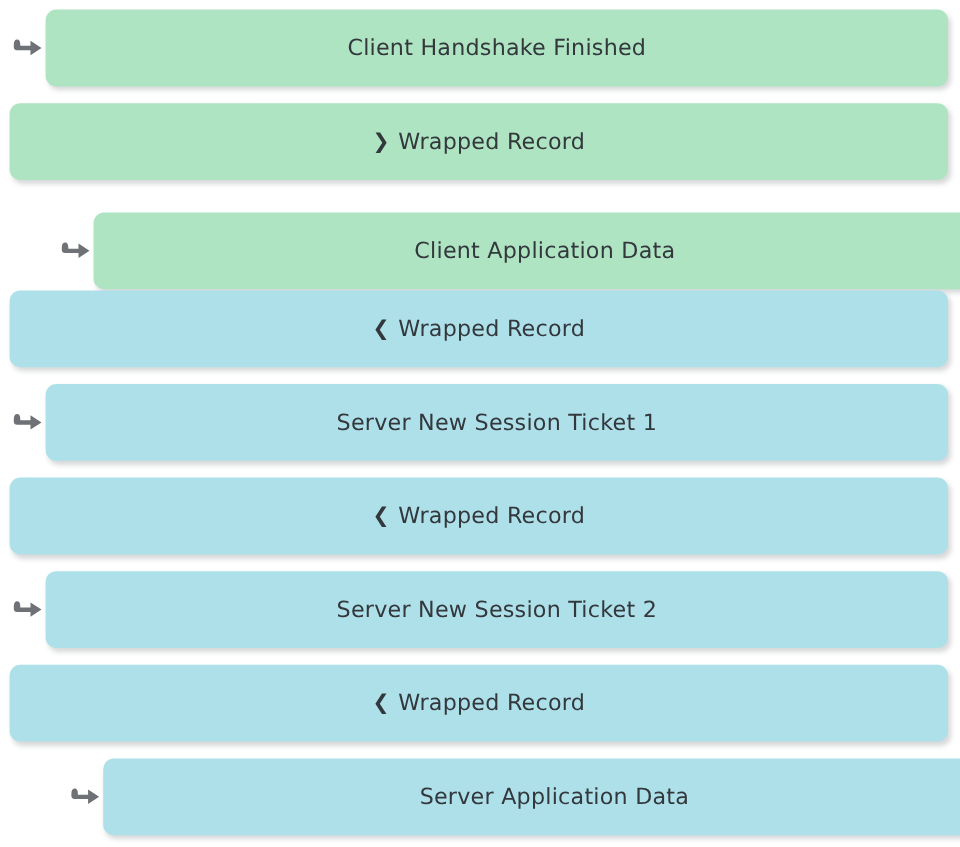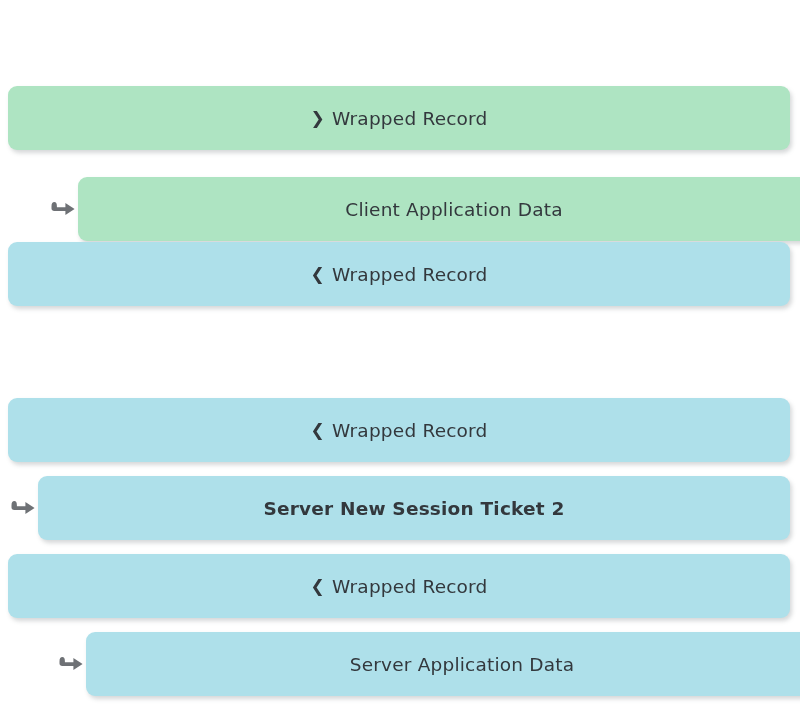--- a/index.html
+++ b/index.html
@@ -89,20 +89,32 @@
   }
 
   .box-label {
     display: inline-block;
   }
 </style>
 </head>
 <body>
 
 <div id="flow">
+    <div class="flow-row" style="top: 8px;">
+      <span class="arrow-icon">
+        <svg width="26" height="18" viewBox="0 0 26 18" aria-hidden="true">
+          <path d="M1.5 6.2 C1.5 3.4 2.6 2.0 4.3 2.0 C6.0 2.0 6.9 3.4 6.9 6.2 L6.9 7.2 L15.4 7.2 L15.4 3.0 L24.6 9.0 L15.4 15.0 L15.4 10.9 L4.2 10.9 C2.6 10.9 1.5 9.9 1.5 8.4 Z" fill="#6e7175"></path>
+        </svg>
+      </span>
+      <div class="flow-box green indented">
+        <div class="box-content">
+          <span class="box-label">Client Handshake Finished</span>
+        </div>
+      </div>
+    </div>
     <div class="flow-row" style="top: 86px;">
       <div class="flow-box green full">
         <div class="box-content">
           <span class="chevron">❯</span>
           <span class="box-label">Wrapped Record</span>
         </div>
       </div>
     </div>
     <div class="flow-row" style="top: 177px; margin-left: 40px;">
       <span class="arrow-icon">
@@ -117,29 +129,41 @@
       </div>
     </div>
     <div class="flow-row" style="top: 242px;">
       <div class="flow-box blue full">
         <div class="box-content">
           <span class="chevron">❮</span>
           <span class="box-label">Wrapped Record</span>
         </div>
       </div>
     </div>
+    <div class="flow-row" style="top: 320px;">
+      <span class="arrow-icon">
+        <svg width="26" height="18" viewBox="0 0 26 18" aria-hidden="true">
+          <path d="M1.5 6.2 C1.5 3.4 2.6 2.0 4.3 2.0 C6.0 2.0 6.9 3.4 6.9 6.2 L6.9 7.2 L15.4 7.2 L15.4 3.0 L24.6 9.0 L15.4 15.0 L15.4 10.9 L4.2 10.9 C2.6 10.9 1.5 9.9 1.5 8.4 Z" fill="#6e7175"></path>
+        </svg>
+      </span>
+      <div class="flow-box blue indented">
+        <div class="box-content">
+          <span class="box-label">Server New Session Ticket 1</span>
+        </div>
+      </div>
+    </div>
     <div class="flow-row" style="top: 398px;">
       <div class="flow-box blue full">
         <div class="box-content">
           <span class="chevron">❮</span>
           <span class="box-label">Wrapped Record</span>
         </div>
       </div>
     </div>
-    <div class="flow-row" style="top: 476px; font-weight: bold;">
+    <div class="flow-row" style="top: 476px;">
       <span class="arrow-icon">
         <svg width="26" height="18" viewBox="0 0 26 18" aria-hidden="true">
           <path d="M1.5 6.2 C1.5 3.4 2.6 2.0 4.3 2.0 C6.0 2.0 6.9 3.4 6.9 6.2 L6.9 7.2 L15.4 7.2 L15.4 3.0 L24.6 9.0 L15.4 15.0 L15.4 10.9 L4.2 10.9 C2.6 10.9 1.5 9.9 1.5 8.4 Z" fill="#6e7175"></path>
         </svg>
       </span>
       <div class="flow-box blue indented">
         <div class="box-content">
           <span class="box-label">Server New Session Ticket 2</span>
         </div>
       </div>

